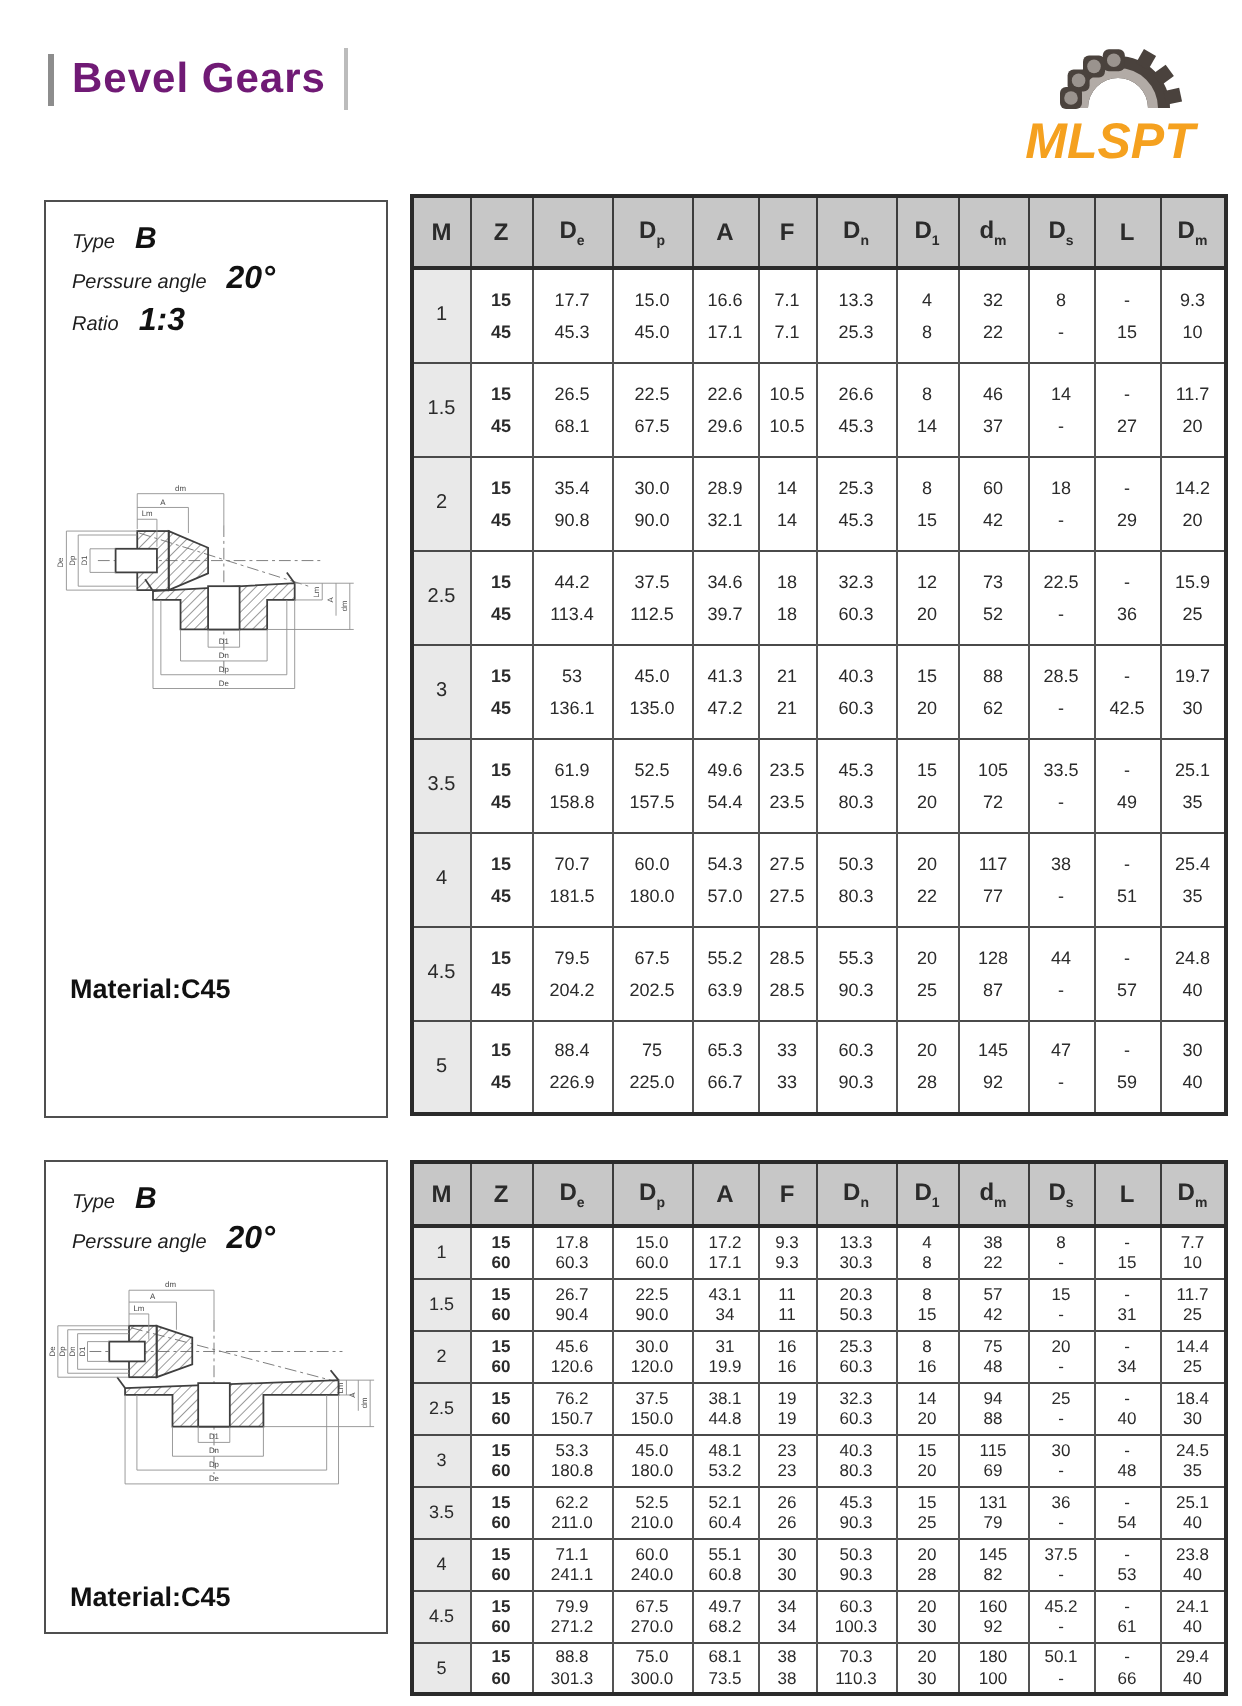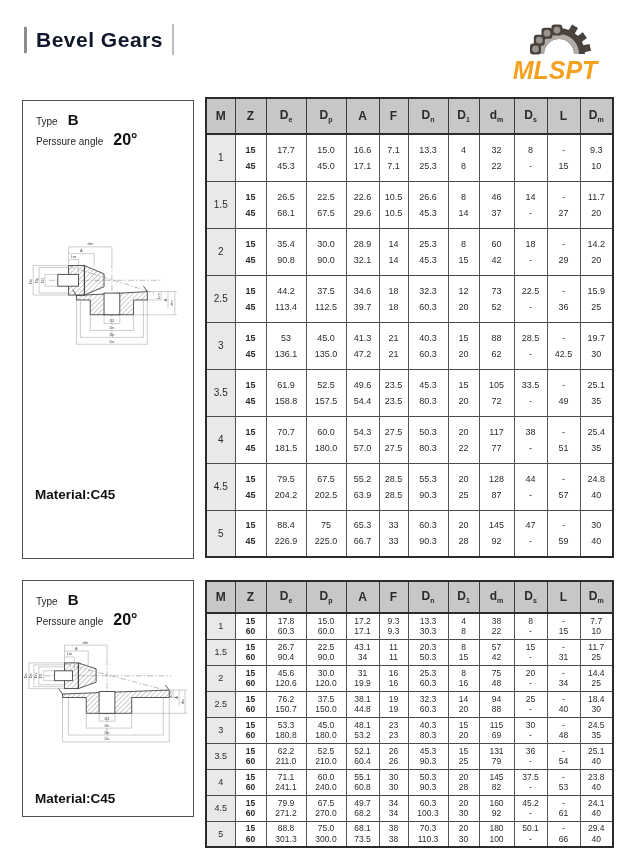--- a/index.html
+++ b/index.html
@@ -3,28 +3,28 @@
 <meta charset="utf-8">
 <style>
   html,body{margin:0;padding:0;background:#ffffff;}
   body{width:621px;height:853px;position:relative;overflow:hidden;
        font-family:"Liberation Sans", sans-serif;color:#2b2b2b;}
 
   
   .title-row{position:absolute;left:24px;top:24px;display:flex;align-items:center;}
   .vbar-l{width:3px;height:26px;background:#8d8d8d;margin-right:9px;}
   .vbar-r{width:2px;height:31px;background:#bcbcbc;margin-left:9px;}
-  .page-title{font-size:21px;font-weight:bold;color:#0f172a;letter-spacing:.5px;}
+  .page-title{font-size:21px;font-weight:bold;color:#701a75;letter-spacing:.5px;}
   .logo{position:absolute;top:4px;right:14px;width:104px;height:80px;}
 
   
   .panel{position:absolute;left:22px;width:170px;border:1px solid #4f4f4f;background:#fff;}
   #panel1{top:100px;height:457px;}
   #panel2{top:580px;height:235px;}
-  .info{padding:10px 0 0 13px;}
+  .info{padding:10px 0 0 13px;font-style:italic;}
   .iline{margin-bottom:3px;font-size:10px;color:#1e1e1e;white-space:nowrap;}
   .iline .val{font-weight:bold;font-size:16px;margin-left:10px;color:#111;}
   .iline.type .val{font-size:15px;}
   .drawing{position:absolute;left:0px;}
   #panel1 .drawing{top:136px;}
   #panel2 .drawing{top:57px;}
   .mat{position:absolute;left:12px;font-weight:bold;font-size:13.5px;color:#111;}
   #panel1 .mat{top:386px;}
   #panel2 .mat{top:210px;}
 
@@ -89,20 +89,21 @@
         <circle cx="32.5" cy="45" r="3.4" fill="#9a938e"></circle>
     </g>
     <text x="52" y="75" text-anchor="middle" font-size="25" font-weight="bold" font-style="italic" fill="#F5A11F">MLSPT</text>
   </svg>
 </div>
 
 <div class="panel" id="panel1">
   <div class="info">
     <div class="iline type"><span>Type</span><span class="val">B</span></div>
     <div class="iline"><span>Perssure angle</span><span class="val">20°</span></div>
+    <div class="iline"><span>Ratio</span><span class="val">1:3</span></div>
   </div>
 
   <svg class="drawing" viewBox="0 0 170 125" width="168" height="123">
     <defs>
       <pattern id="h1" width="3.5" height="3.5" patternUnits="userSpaceOnUse" patternTransform="rotate(45)">
         <line x1="0" y1="0" x2="0" y2="3.5" stroke="#6e6e6e" stroke-width="0.7"></line>
       </pattern>
     </defs>
     <line x1="26" y1="44" x2="140" y2="44" class="cln"></line>
     <line x1="90" y1="26" x2="90" y2="102" class="cln"></line>

